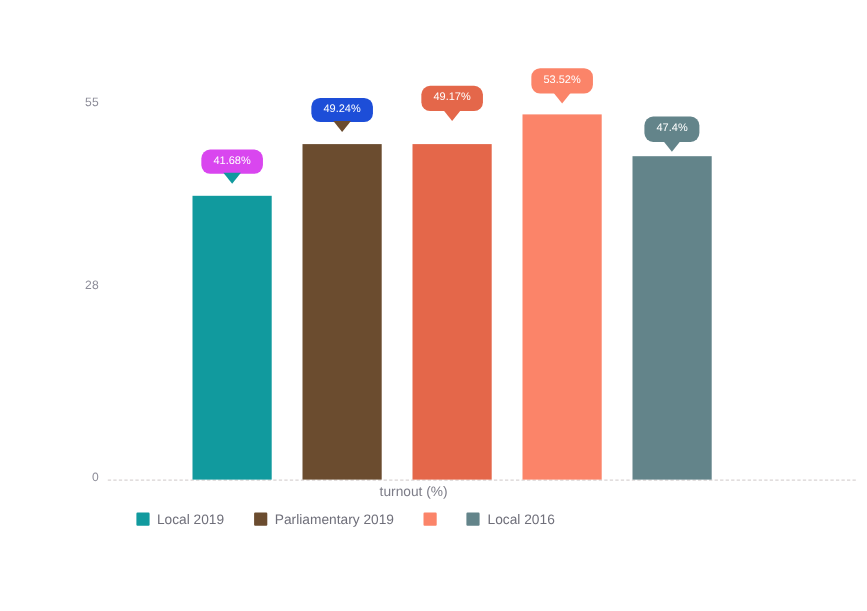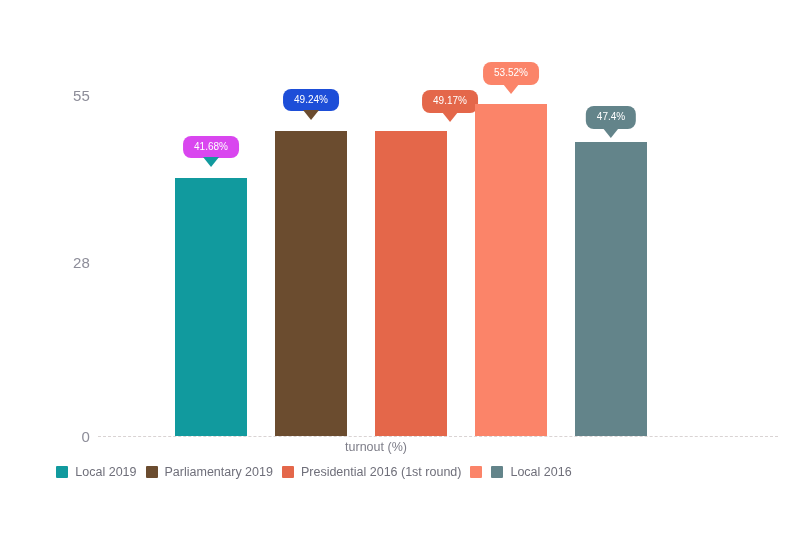--- a/index.html
+++ b/index.html
@@ -27,21 +27,21 @@
     width: 788px;
     height: 460px;
   }
 
   
   .y-tick {
     position: absolute;
     right: 0;
     width: 46px;
     text-align: right;
-    font-size: 15px;
+    font-size: 11px;
     color: #8d8d99;
     letter-spacing: 0.2px;
     white-space: nowrap;
   }
   .y-tick-wrap {
     position: absolute;
     left: 28px;
     width: 62px;
     height: 0;
   }
@@ -117,21 +117,21 @@
 
   
   .legend {
     position: absolute;
     top: 465px;
     left: 0;
     width: 628px;
     display: flex;
     justify-content: center;
     align-items: center;
-    gap: 9px;
+    gap: 27px;
     flex-wrap: nowrap;
   }
   .legend-item {
     display: flex;
     align-items: center;
     gap: 7px;
     white-space: nowrap;
   }
   .legend-swatch {
     width: 12px;
@@ -170,21 +170,21 @@
           <div class="bar" title="Local 2019 41.68%" style="height: 258.416px; bottom: 24px; background: rgb(17, 154, 158);"></div>
         </div>
         <div class="callout" style="background: #d946ef; left: 211px; top: 135.584px;"><span>41.68%</span><span class="tail" style="border-top-color: rgb(17, 154, 158);"></span></div>
         <div class="bar-group" style="left: 275px; width: 72px; height: 460px;">
           <div class="bar" title="Parliamentary 2019 49.24%" style="height: 305.288px; bottom: 24px; background: rgb(107, 76, 47);"></div>
         </div>
         <div class="callout" style="background: #1d4ed8; left: 311px; top: 88.712px;"><span>49.24%</span><span class="tail" style="border-top-color: rgb(107, 76, 47);"></span></div>
         <div class="bar-group" style="left: 375px; width: 72px; height: 460px;">
           <div class="bar" title="Presidential 2016 (1st round) 49.17%" style="height: 304.854px; bottom: 24px; background: rgb(228, 103, 74);"></div>
         </div>
-        <div class="callout" style="background: rgb(228, 103, 74); left: 411px; top: 90px; margin-left: 39px;"><span>49.17%</span><span class="tail" style="border-top-color: rgb(228, 103, 74);"></span></div>
+        <div class="callout" style="background: rgb(228, 103, 74); left: 411px; top: 78px;"><span>49.17%</span><span class="tail" style="border-top-color: rgb(228, 103, 74);"></span></div>
         <div class="bar-group" style="left: 475px; width: 72px; height: 460px;">
           <div class="bar" title="Presidential 2016 (2nd round) 53.52%" style="height: 331.824px; bottom: 24px; background: rgb(251, 132, 105);"></div>
         </div>
         <div class="callout" style="background: rgb(251, 132, 105); left: 511px; top: 62.176px;"><span>53.52%</span><span class="tail" style="border-top-color: rgb(251, 132, 105);"></span></div>
         <div class="bar-group" style="left: 575px; width: 72px; height: 460px;">
           <div class="bar" title="Local 2015 47.4%" style="height: 293.88px; bottom: 24px; background: rgb(99, 132, 138);"></div>
         </div>
         <div class="callout" style="background: rgb(99, 132, 138); left: 611px; top: 106px;"><span>47.4%</span><span class="tail" style="border-top-color: rgb(99, 132, 138);"></span></div>
       </div>
 
@@ -197,24 +197,20 @@
   <div class="legend" id="legend">
       <div class="legend-item">
         <span class="legend-swatch" style="background: rgb(17, 154, 158);"></span>
         <span class="legend-label">Local 2019</span>
       </div>
       <div class="legend-item">
         <span class="legend-swatch" style="background: rgb(107, 76, 47);"></span>
         <span class="legend-label">Parliamentary 2019</span>
       </div>
       <div class="legend-item">
-        <span class="legend-swatch" style="background: rgb(228, 103, 74);"></span>
-        <span class="legend-label">Presidential 2016 (1st round)</span>
-      </div>
-      <div class="legend-item">
         <span class="legend-swatch" style="background: rgb(251, 132, 105);"></span>
       </div>
       <div class="legend-item">
         <span class="legend-swatch" style="background: rgb(99, 132, 138);"></span>
         <span class="legend-label">Local 2016</span>
       </div>
     </div>
 
 </div>
 

